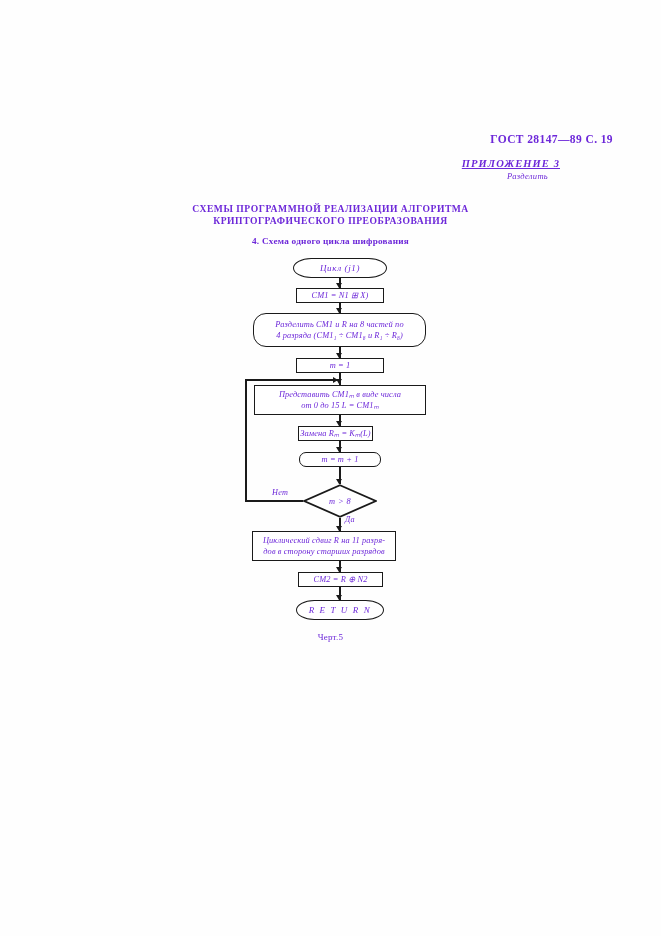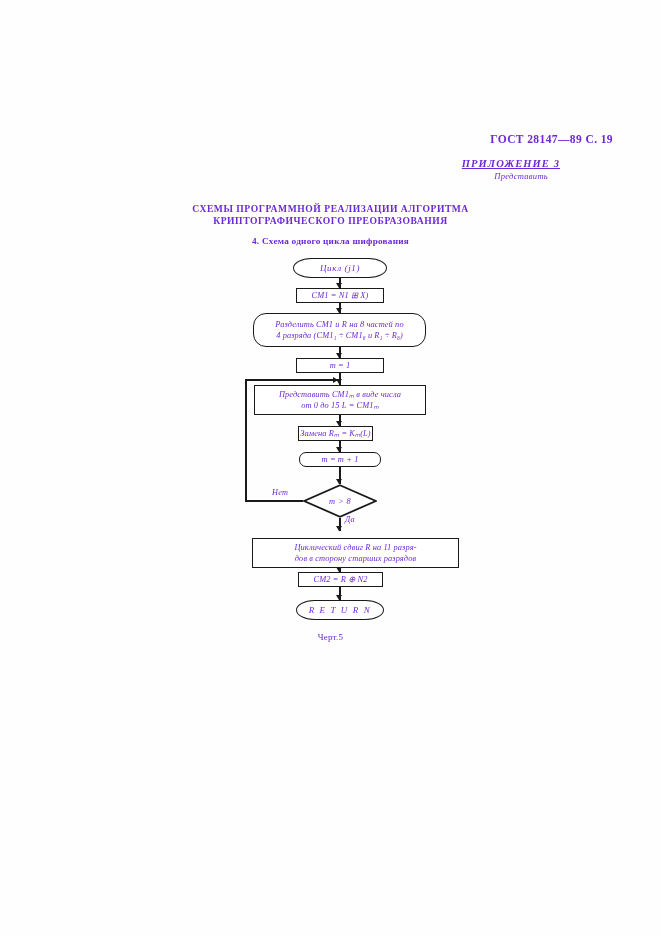--- a/index.html
+++ b/index.html
@@ -99,21 +99,21 @@
   }
 </style>
 </head>
 <body>
 
 <div class="page">
 
   <div class="hdr-gost">ГОСТ 28147—89 С. 19</div>
 
   <div class="annex">ПРИЛОЖЕНИЕ 3</div>
-  <div class="annex-sub">Представить</div>
+  <div class="annex-sub">Разделить</div>
 
   <div class="title">
     <span class="ln">СХЕМЫ ПРОГРАММНОЙ РЕАЛИЗАЦИИ АЛГОРИТМА</span><br>
     <span class="ln">КРИПТОГРАФИЧЕСКОГО ПРЕОБРАЗОВАНИЯ</span>
   </div>
 
   <div class="subtitle">4.  Схема одного цикла шифрования</div>
 
   <div class="fc">
 
@@ -178,21 +178,21 @@
     <div class="edge hline" style="left:245px;top:500.2px;width:58px;"></div>
     <div class="edge vline" style="left:245px;top:379px;height:123px;"></div>
     <div class="edge hline" style="left:245px;top:379px;width:94px;"></div>
     <div class="arrow right" style="left:333px;top:376.8px;"></div>
     <div class="elabel" style="left:272px;top:488px;">Нет</div>
 
     <div class="edge vline" style="left:339.2px;top:518px;height:13px;"></div>
     <div class="arrow" style="left:336.4px;top:526px;"></div>
     <div class="elabel" style="left:345px;top:515px;">Да</div>
 
-    <div class="node" style="left:252px;top:531px;width:207px;height:30px;margin-top:7px;">
+    <div class="node" style="left:252px;top:531px;width:144px;height:30px;">
       <span class="ln">Циклический сдвиг R на 11 разря-</span>
       <span class="ln">дов  в сторону старших разрядов</span>
     </div>
 
     <div class="edge vline" style="left:339.2px;top:561px;height:11px;"></div>
     <div class="arrow" style="left:336.4px;top:567px;"></div>
 
     <div class="node" style="left:298px;top:572px;width:85px;height:15px;">
       <span>CM2 = R ⊕ N2</span>
     </div>

